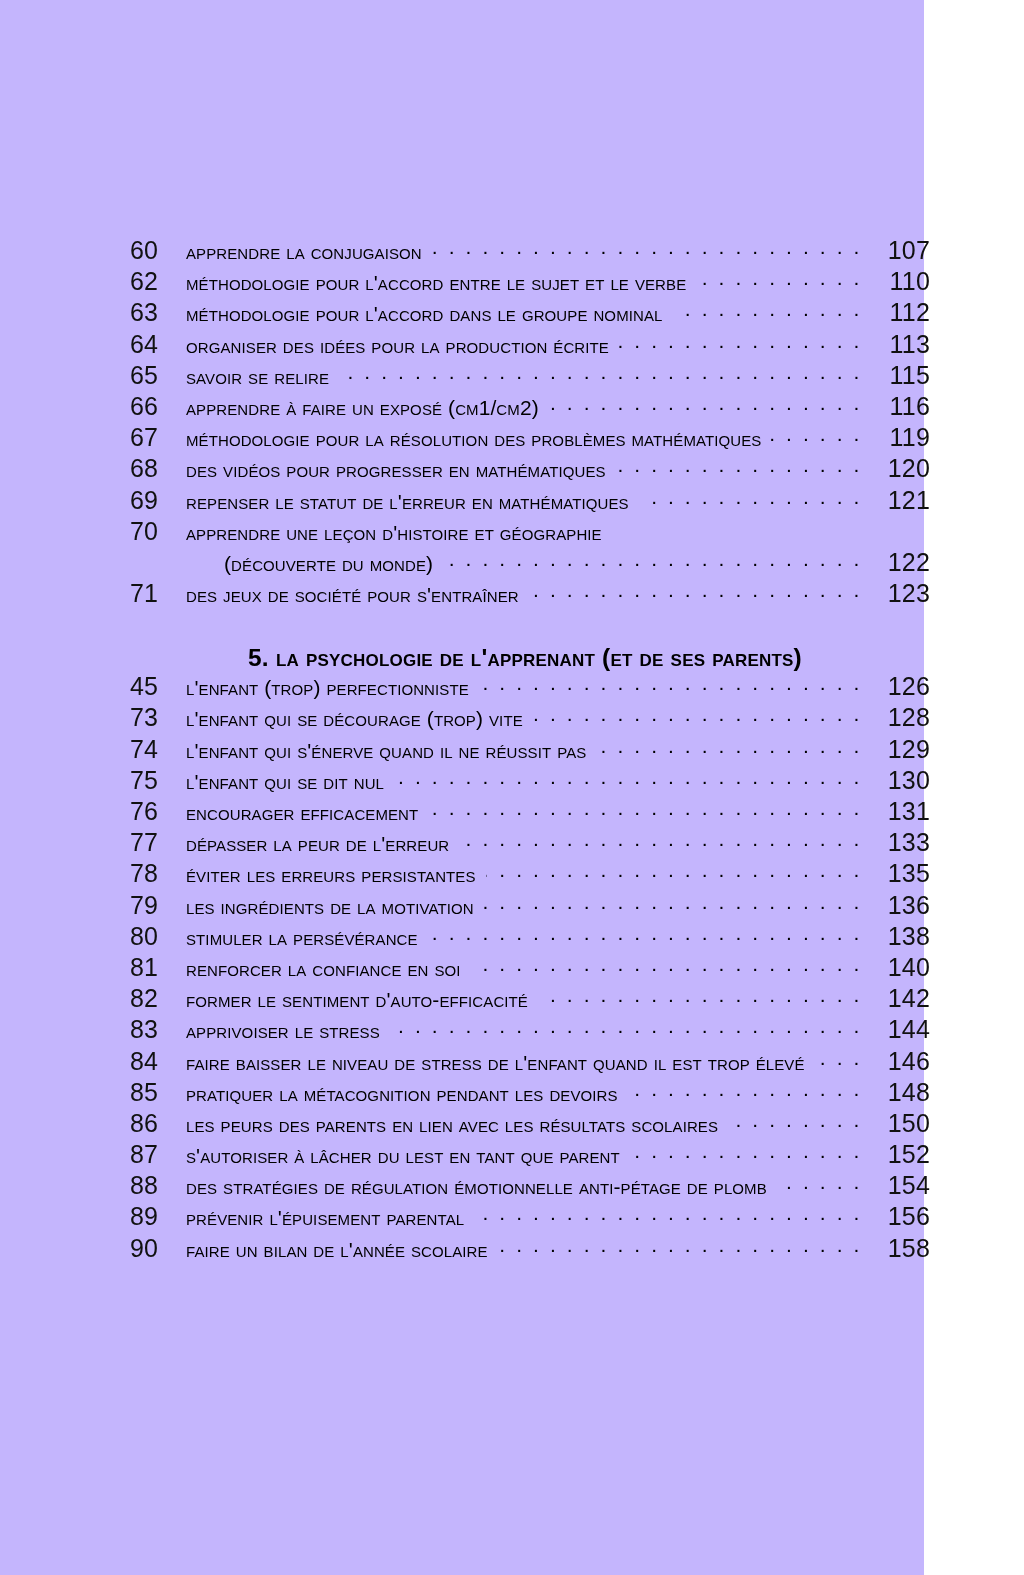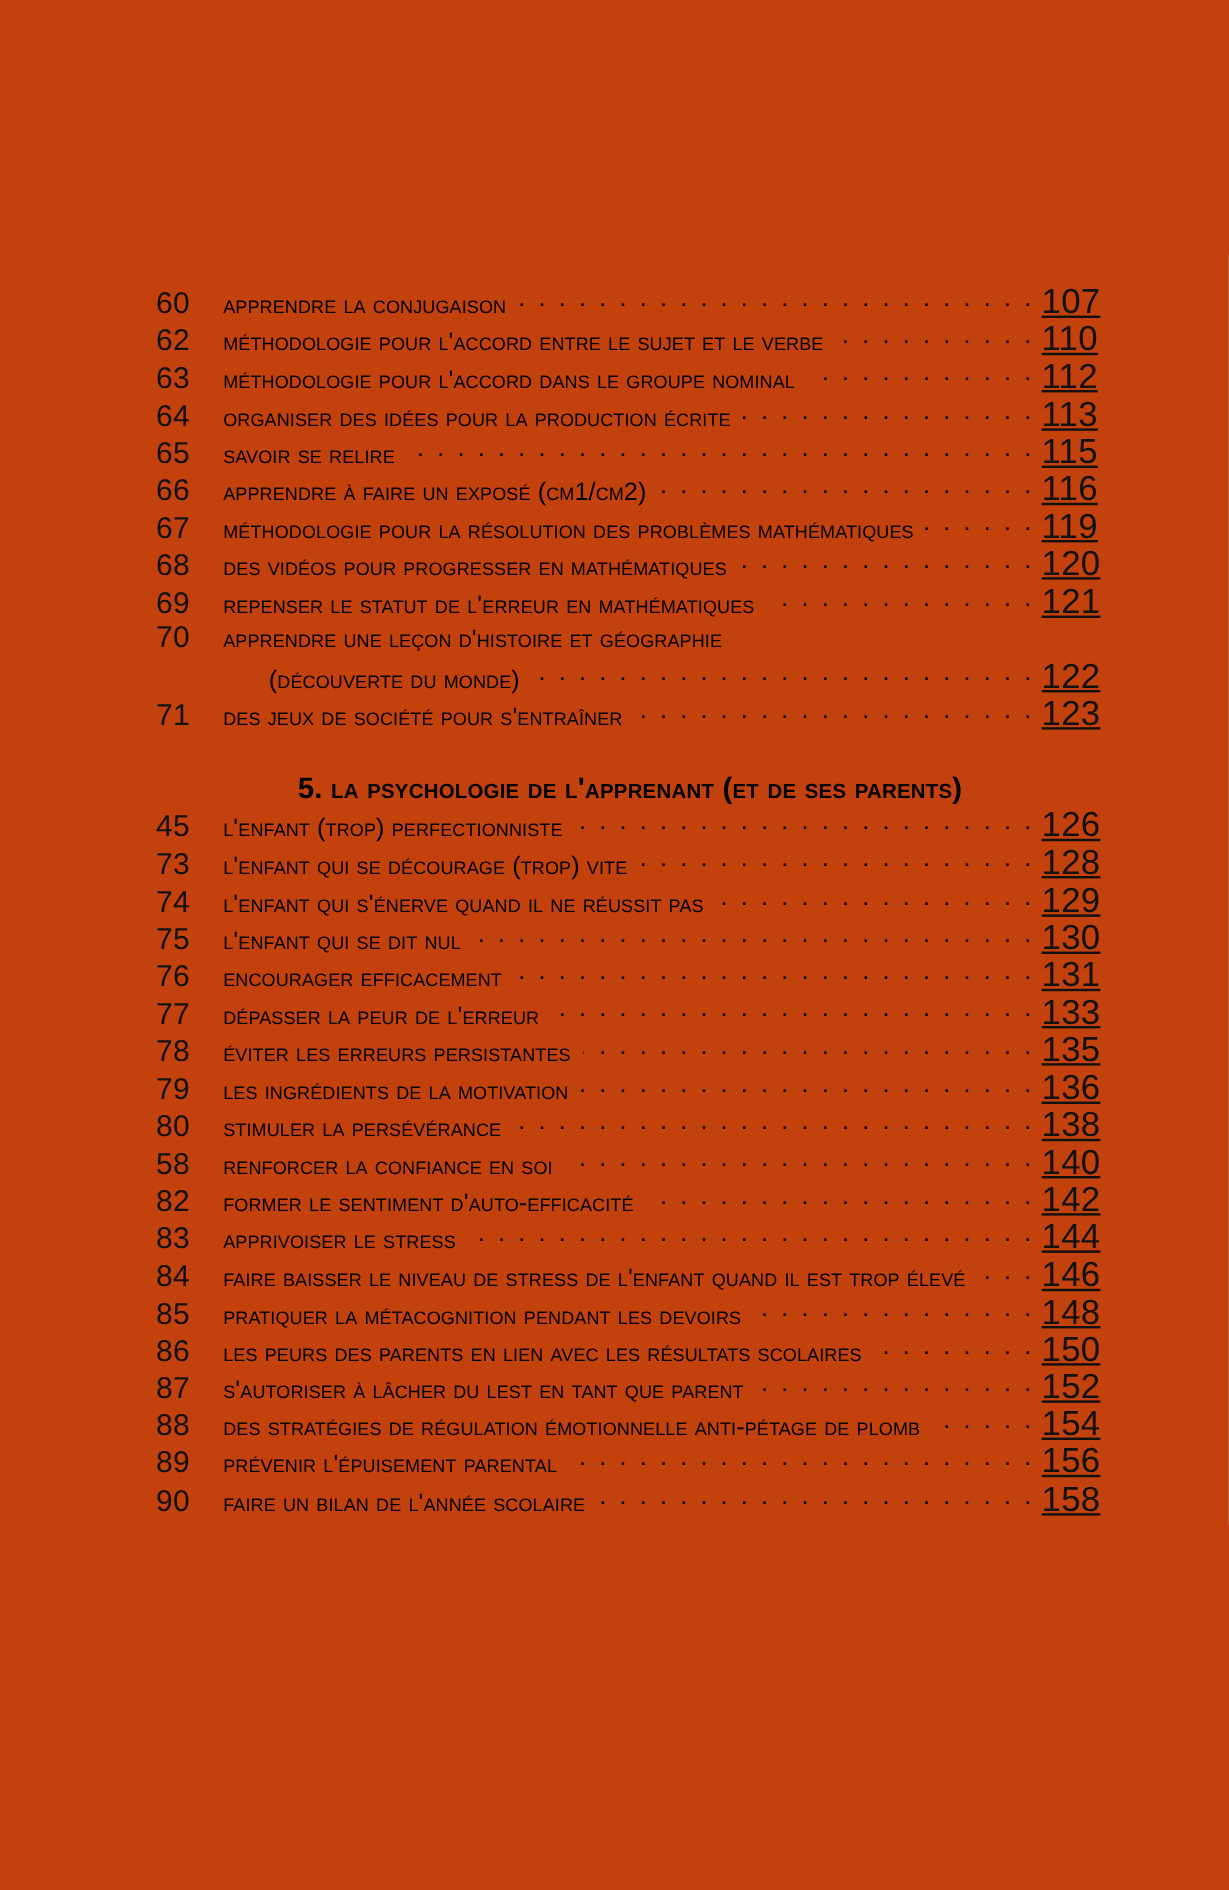--- a/index.html
+++ b/index.html
@@ -13,23 +13,23 @@
     font-family: "Liberation Sans", sans-serif;
     color: #000000;
     position: relative;
     overflow: hidden;
   }
 
   .page {
     position: absolute;
     left: 0;
     top: 0;
-    width: 1024px;
+    width: 924px;
     height: 1575px;
-    background: #c2410c;
+    background: #c4b5fd;
   }
 
   .toc {
     position: absolute;
     left: 130px;
     top: 236px;
     width: 800px;
   }
 
   
@@ -75,26 +75,25 @@
     bottom: 0;
     font-size: 21px;
     letter-spacing: 2.6px;
     color: #000;
     white-space: nowrap;
   }
 
   .entry-page {
     flex: 0 0 auto;
     width: 62px;
-    font-size: 29px;
+    font-size: 25px;
     font-weight: 400;
-    text-align: left;
+    text-align: right;
     color: #111;
     letter-spacing: 0.2px;
-    text-decoration: underline;
   }
   .entry.cont .entry-num { visibility: hidden; }
   .entry.cont .entry-title { padding-left: 38px; }
 
   
   .section-heading {
     text-align: center;
     font-size: 24.5px;
     font-weight: bold;
     font-variant: small-caps;
@@ -233,21 +232,21 @@
         <span class="leader"></span>
         <span class="entry-page">136</span>
       </div>
       <div class="entry">
         <span class="entry-num">80</span>
         <span class="entry-title">Stimuler la persévérance</span>
         <span class="leader"></span>
         <span class="entry-page">138</span>
       </div>
       <div class="entry">
-        <span class="entry-num">58</span>
+        <span class="entry-num">81</span>
         <span class="entry-title">Renforcer la confiance en soi</span>
         <span class="leader"></span>
         <span class="entry-page">140</span>
       </div>
       <div class="entry">
         <span class="entry-num">82</span>
         <span class="entry-title">Former le sentiment d'auto-efficacité</span>
         <span class="leader"></span>
         <span class="entry-page">142</span>
       </div>

